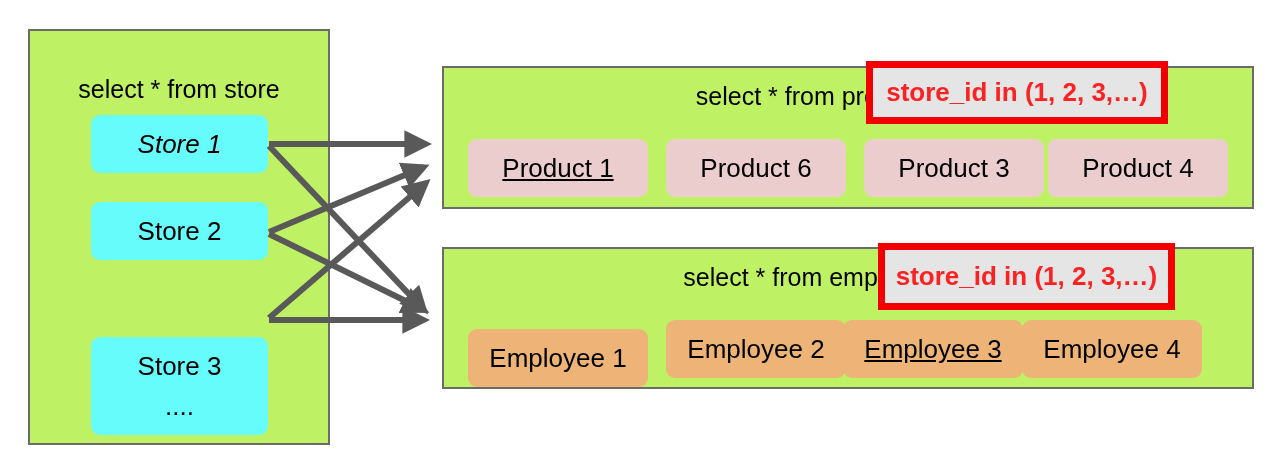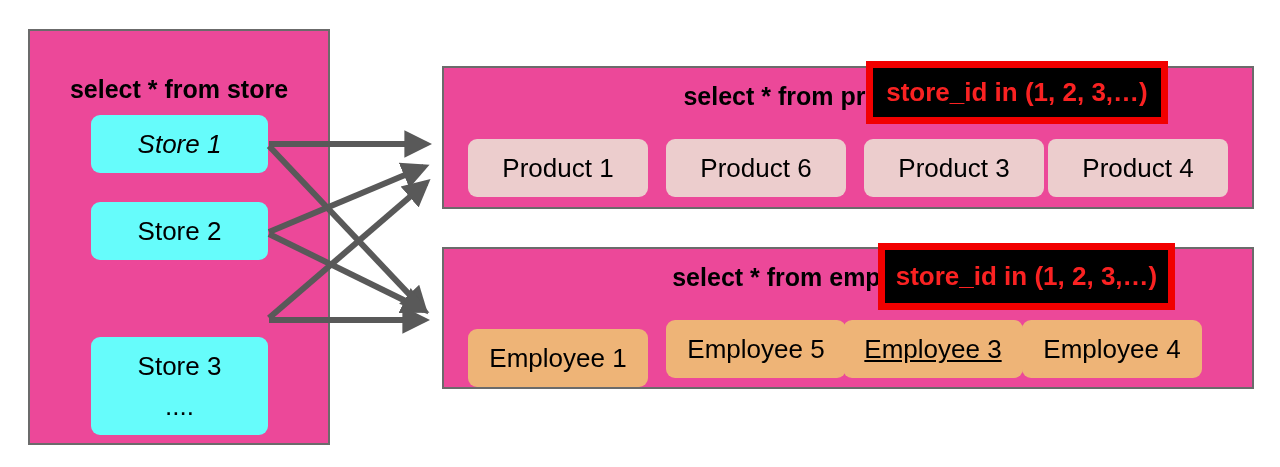--- a/index.html
+++ b/index.html
@@ -14,24 +14,23 @@
     position: relative;
     width: 1280px;
     height: 467px;
     background: #ffffff;
     overflow: hidden;
   }
 
   
   .panel {
     position: absolute;
-    background: #ec4899;
+    background: #bef264;
     border: 2px solid #6b6b6b;
     box-sizing: border-box;
-    font-weight: bold;
   }
   #store-panel  { left: 28px;  top: 29px;  width: 302px; height: 416px; }
   #product-panel{ left: 442px; top: 66px;  width: 812px; height: 143px; }
   #employee-panel{left: 442px; top: 247px; width: 812px; height: 142px; }
 
   
   .panel-title {
     position: absolute;
     left: 0;
     width: 100%;
@@ -56,21 +55,21 @@
     box-sizing: border-box;
   }
   .store-box    { background: #66fcfb; left: 91px; width: 177px; height: 58px; }
   .product-box  { background: #eccdcd; top: 139px; width: 180px; height: 58px; }
   .employee-box { background: #eeb477; top: 320px; width: 180px; height: 58px; }
 
   
   .red-callout {
     position: absolute;
     border: 7px solid #f20000;
-    background: #000000;
+    background: #e5e5e5;
     box-sizing: border-box;
     display: flex;
     align-items: center;
     justify-content: center;
     font-size: 26px;
     font-weight: bold;
     color: #fa2222;
     white-space: nowrap;
   }
   #product-callout  { left: 866px; top: 61px;  width: 302px; height: 63px; }
@@ -105,42 +104,42 @@
     <span>Store 3</span>
   </div>
   <div class="item-box store-box" style="top:377px;">
     <span>....</span>
   </div>
 
   <div class="panel" id="product-panel">
     <div class="panel-title query-title" style="top:14px;">select * from product where</div>
   </div>
 
-  <div class="item-box product-box" style="left:468px;">
+  <div class="item-box product-box" style="left:468px;text-decoration:underline;">
     <span>Product 1</span>
   </div>
   <div class="item-box product-box" style="left:666px;">
     <span>Product 6</span>
   </div>
   <div class="item-box product-box" style="left:864px;">
     <span>Product 3</span>
   </div>
   <div class="item-box product-box" style="left:1048px;border-radius:8px;">
     <span>Product 4</span>
   </div>
 
   <div class="panel" id="employee-panel">
     <div class="panel-title query-title" style="top:14px;">select * from employee where</div>
   </div>
 
   <div class="item-box employee-box" style="left:468px;margin-top:9px;">
     <span>Employee 1</span>
   </div>
   <div class="item-box employee-box" style="left:666px;">
-    <span>Employee 5</span>
+    <span>Employee 2</span>
   </div>
   <div class="item-box employee-box" style="left:843px;text-decoration:underline;">
     <span>Employee 3</span>
   </div>
   <div class="item-box employee-box" style="left:1022px;justify-content:center;">
     <span>Employee 4</span>
   </div>
 
   <svg id="arrow-layer" viewBox="0 0 1280 467" xmlns="http://www.w3.org/2000/svg">
     <defs>

